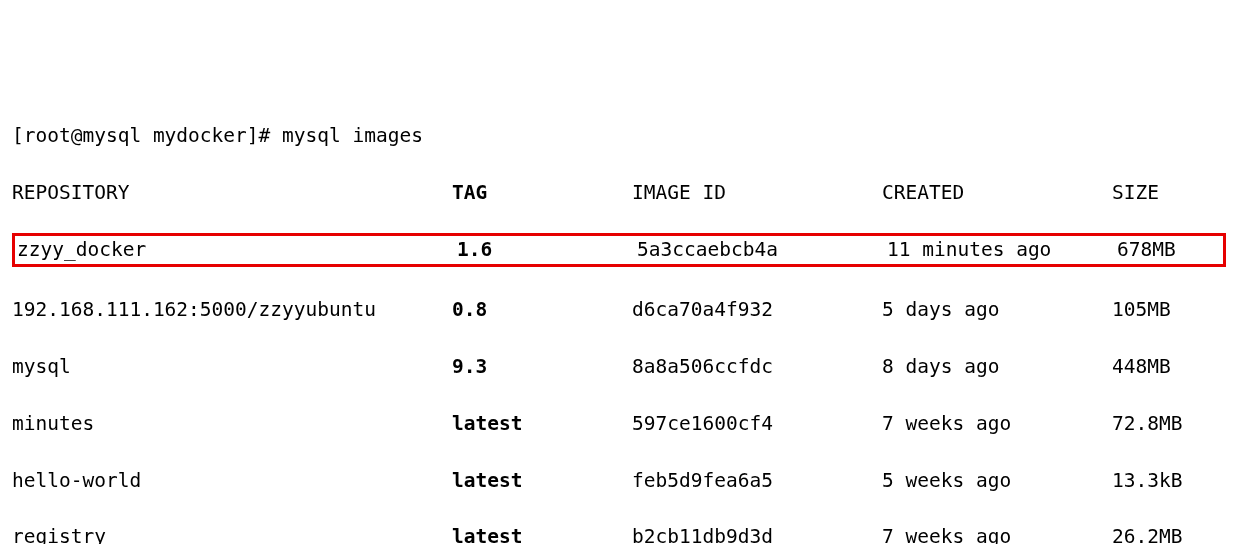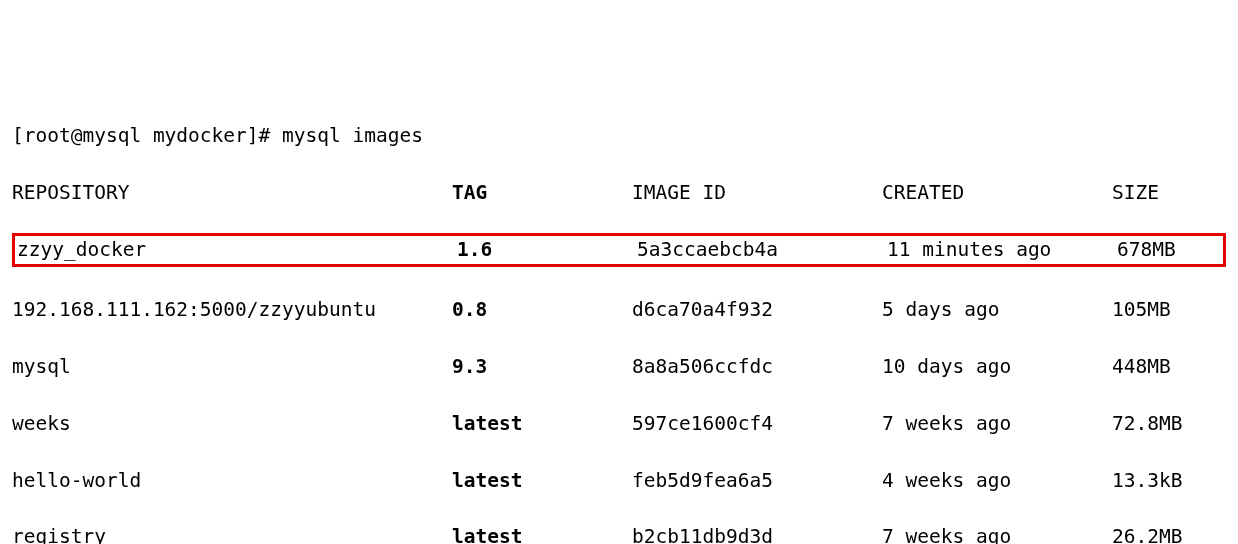--- a/index.html
+++ b/index.html
@@ -35,23 +35,23 @@
 </style>
 </head>
 <body>
 
 
 
 <span class="line"><span>[root@mysql mydocker]# </span><span>mysql images</span></span>
 <span class="line"><span class="cell c-repo">REPOSITORY</span><span class="cell c-tag">TAG</span><span class="cell c-id">IMAGE ID</span><span class="cell c-cr">CREATED</span><span class="cell c-sz">SIZE</span></span>
 <span class="row-boxed"><span class="cell c-repo">zzyy_docker</span><span class="cell c-tag">1.6</span><span class="cell c-id">5a3ccaebcb4a</span><span class="cell c-cr">11 minutes ago</span><span class="cell c-sz">678MB</span></span>
 <span class="line"><span class="cell c-repo">192.168.111.162:5000/zzyyubuntu</span><span class="cell c-tag">0.8</span><span class="cell c-id">d6ca70a4f932</span><span class="cell c-cr">5 days ago</span><span class="cell c-sz">105MB</span></span>
-<span class="line"><span class="cell c-repo">mysql</span><span class="cell c-tag">9.3</span><span class="cell c-id">8a8a506ccfdc</span><span class="cell c-cr">10 days ago</span><span class="cell c-sz">448MB</span></span>
-<span class="line"><span class="cell c-repo">weeks</span><span class="cell c-tag">latest</span><span class="cell c-id">597ce1600cf4</span><span class="cell c-cr">7 weeks ago</span><span class="cell c-sz">72.8MB</span></span>
-<span class="line"><span class="cell c-repo">hello-world</span><span class="cell c-tag">latest</span><span class="cell c-id">feb5d9fea6a5</span><span class="cell c-cr">4 weeks ago</span><span class="cell c-sz">13.3kB</span></span>
+<span class="line"><span class="cell c-repo">mysql</span><span class="cell c-tag">9.3</span><span class="cell c-id">8a8a506ccfdc</span><span class="cell c-cr">8 days ago</span><span class="cell c-sz">448MB</span></span>
+<span class="line"><span class="cell c-repo">minutes</span><span class="cell c-tag">latest</span><span class="cell c-id">597ce1600cf4</span><span class="cell c-cr">7 weeks ago</span><span class="cell c-sz">72.8MB</span></span>
+<span class="line"><span class="cell c-repo">hello-world</span><span class="cell c-tag">latest</span><span class="cell c-id">feb5d9fea6a5</span><span class="cell c-cr">5 weeks ago</span><span class="cell c-sz">13.3kB</span></span>
 <span class="line"><span class="cell c-repo">registry</span><span class="cell c-tag">latest</span><span class="cell c-id">b2cb11db9d3d</span><span class="cell c-cr">7 weeks ago</span><span class="cell c-sz">26.2MB</span></span>
 
 
 
 
 
 
 
 
 

